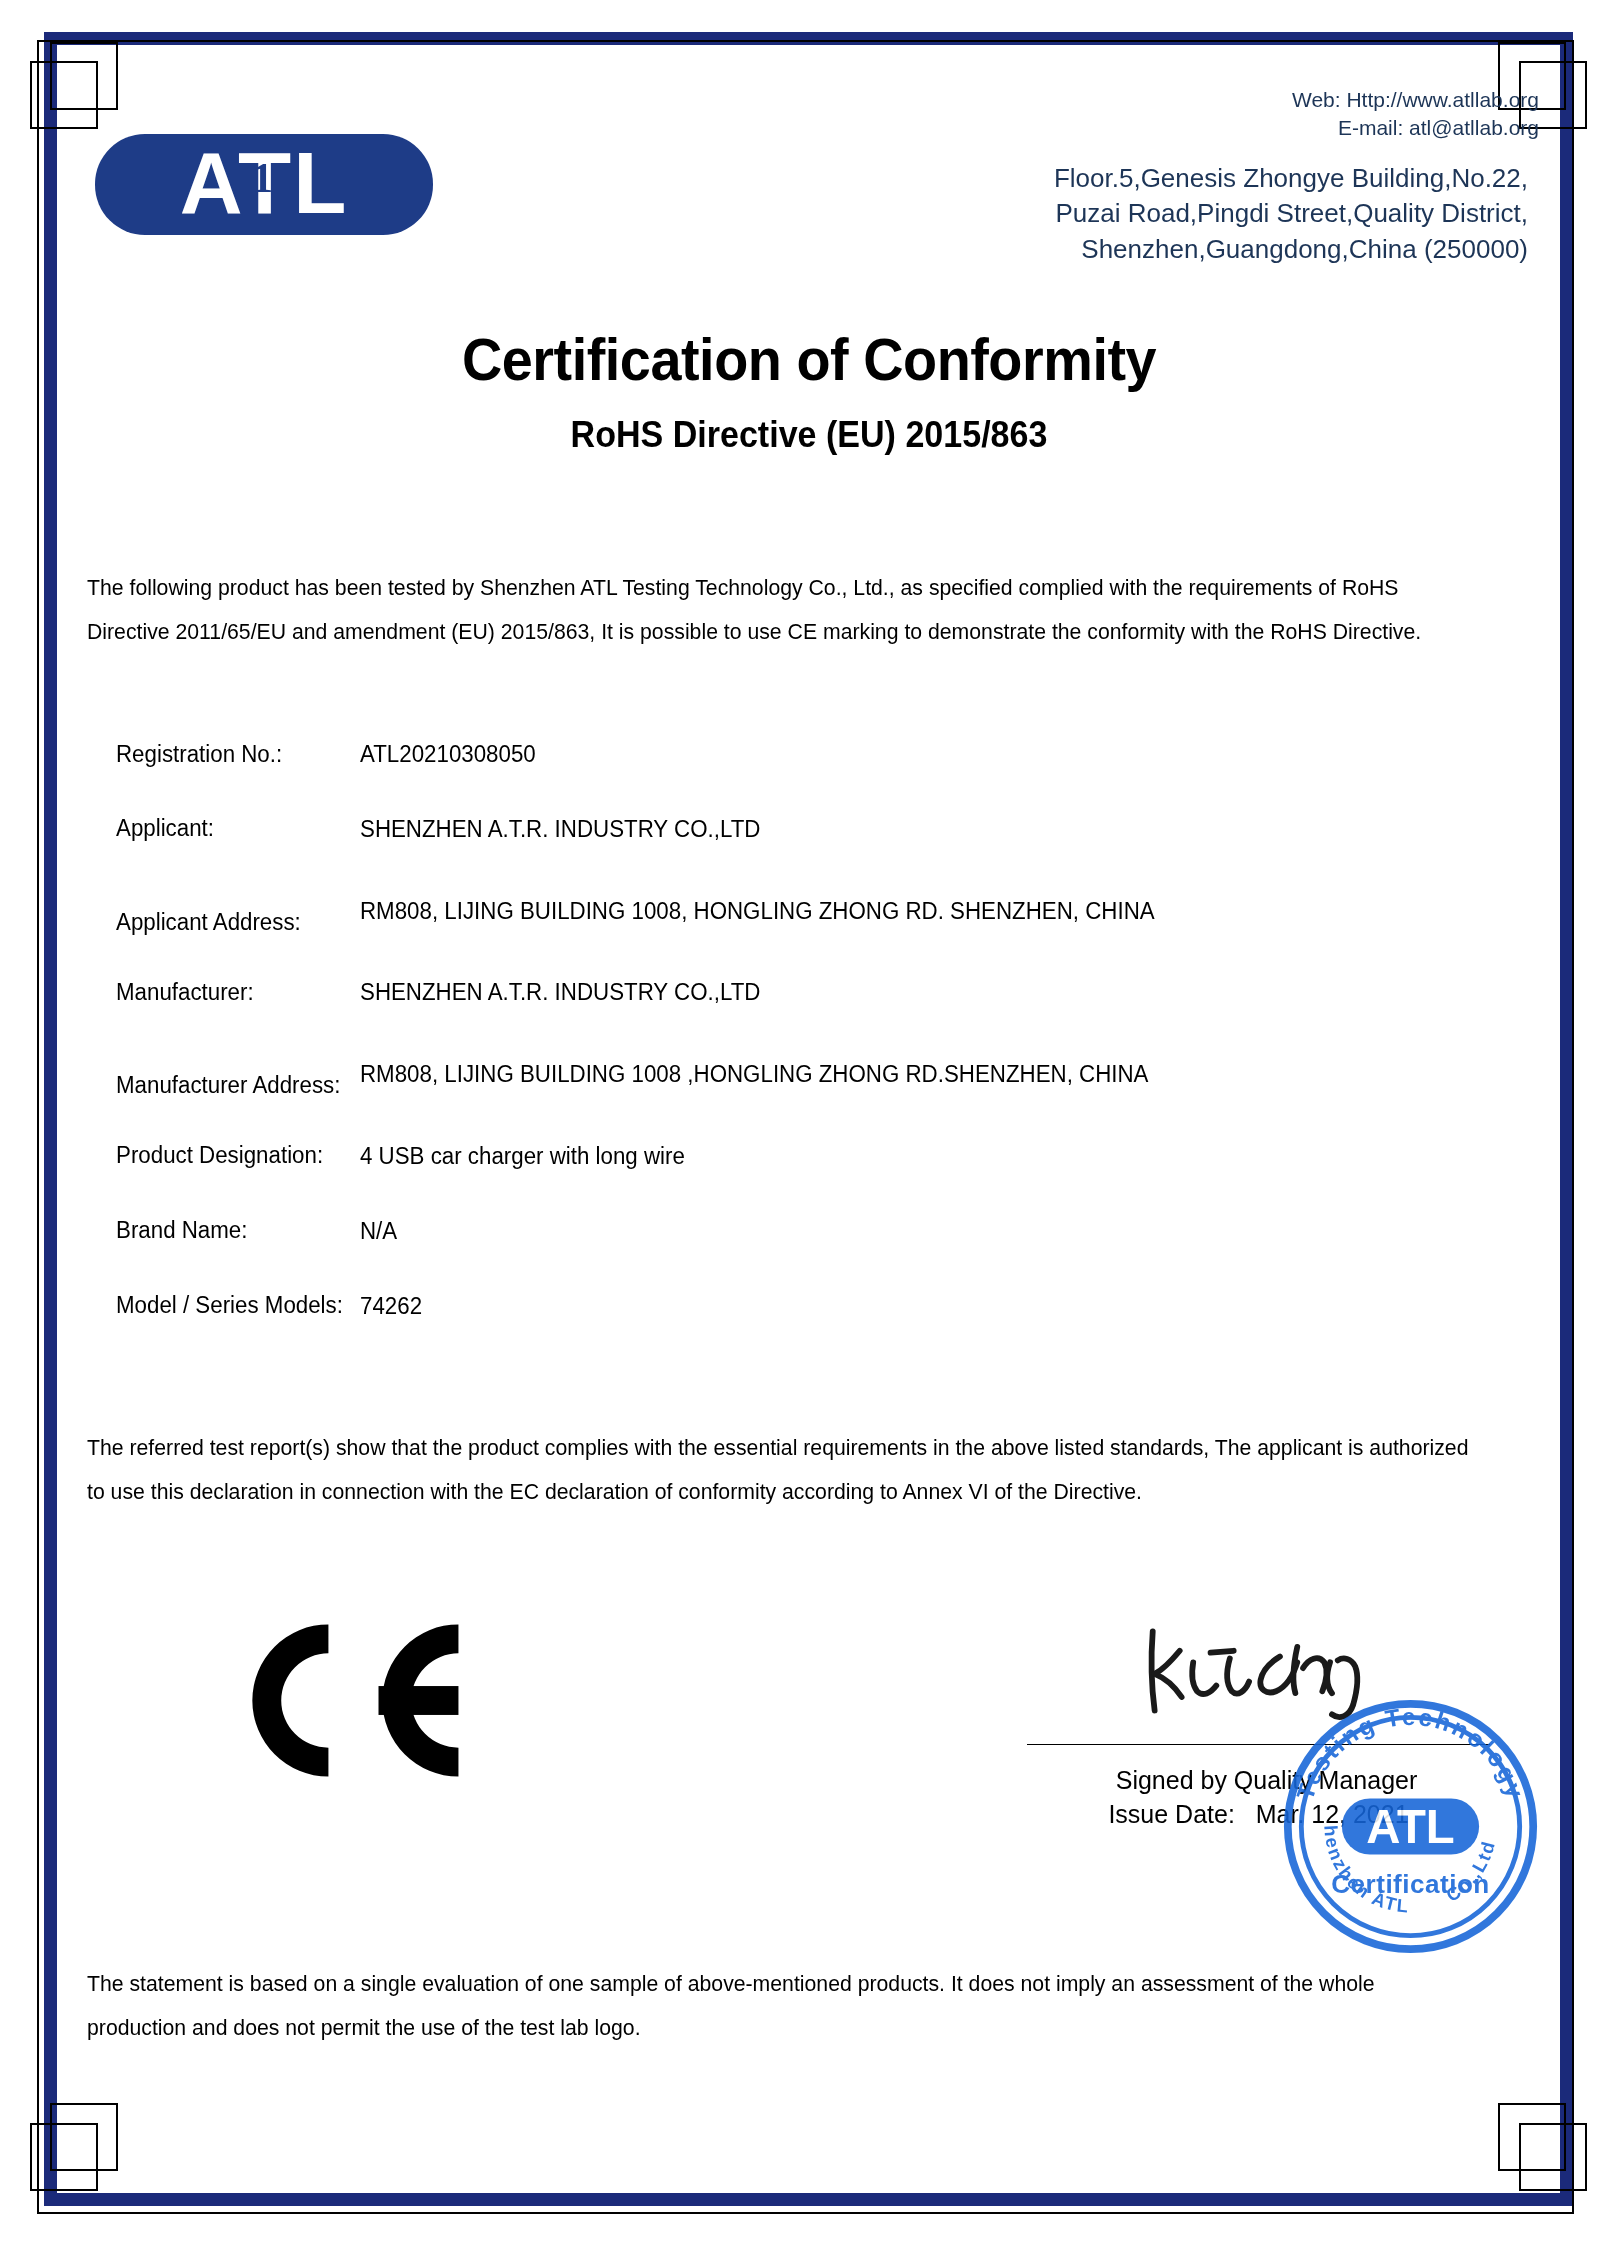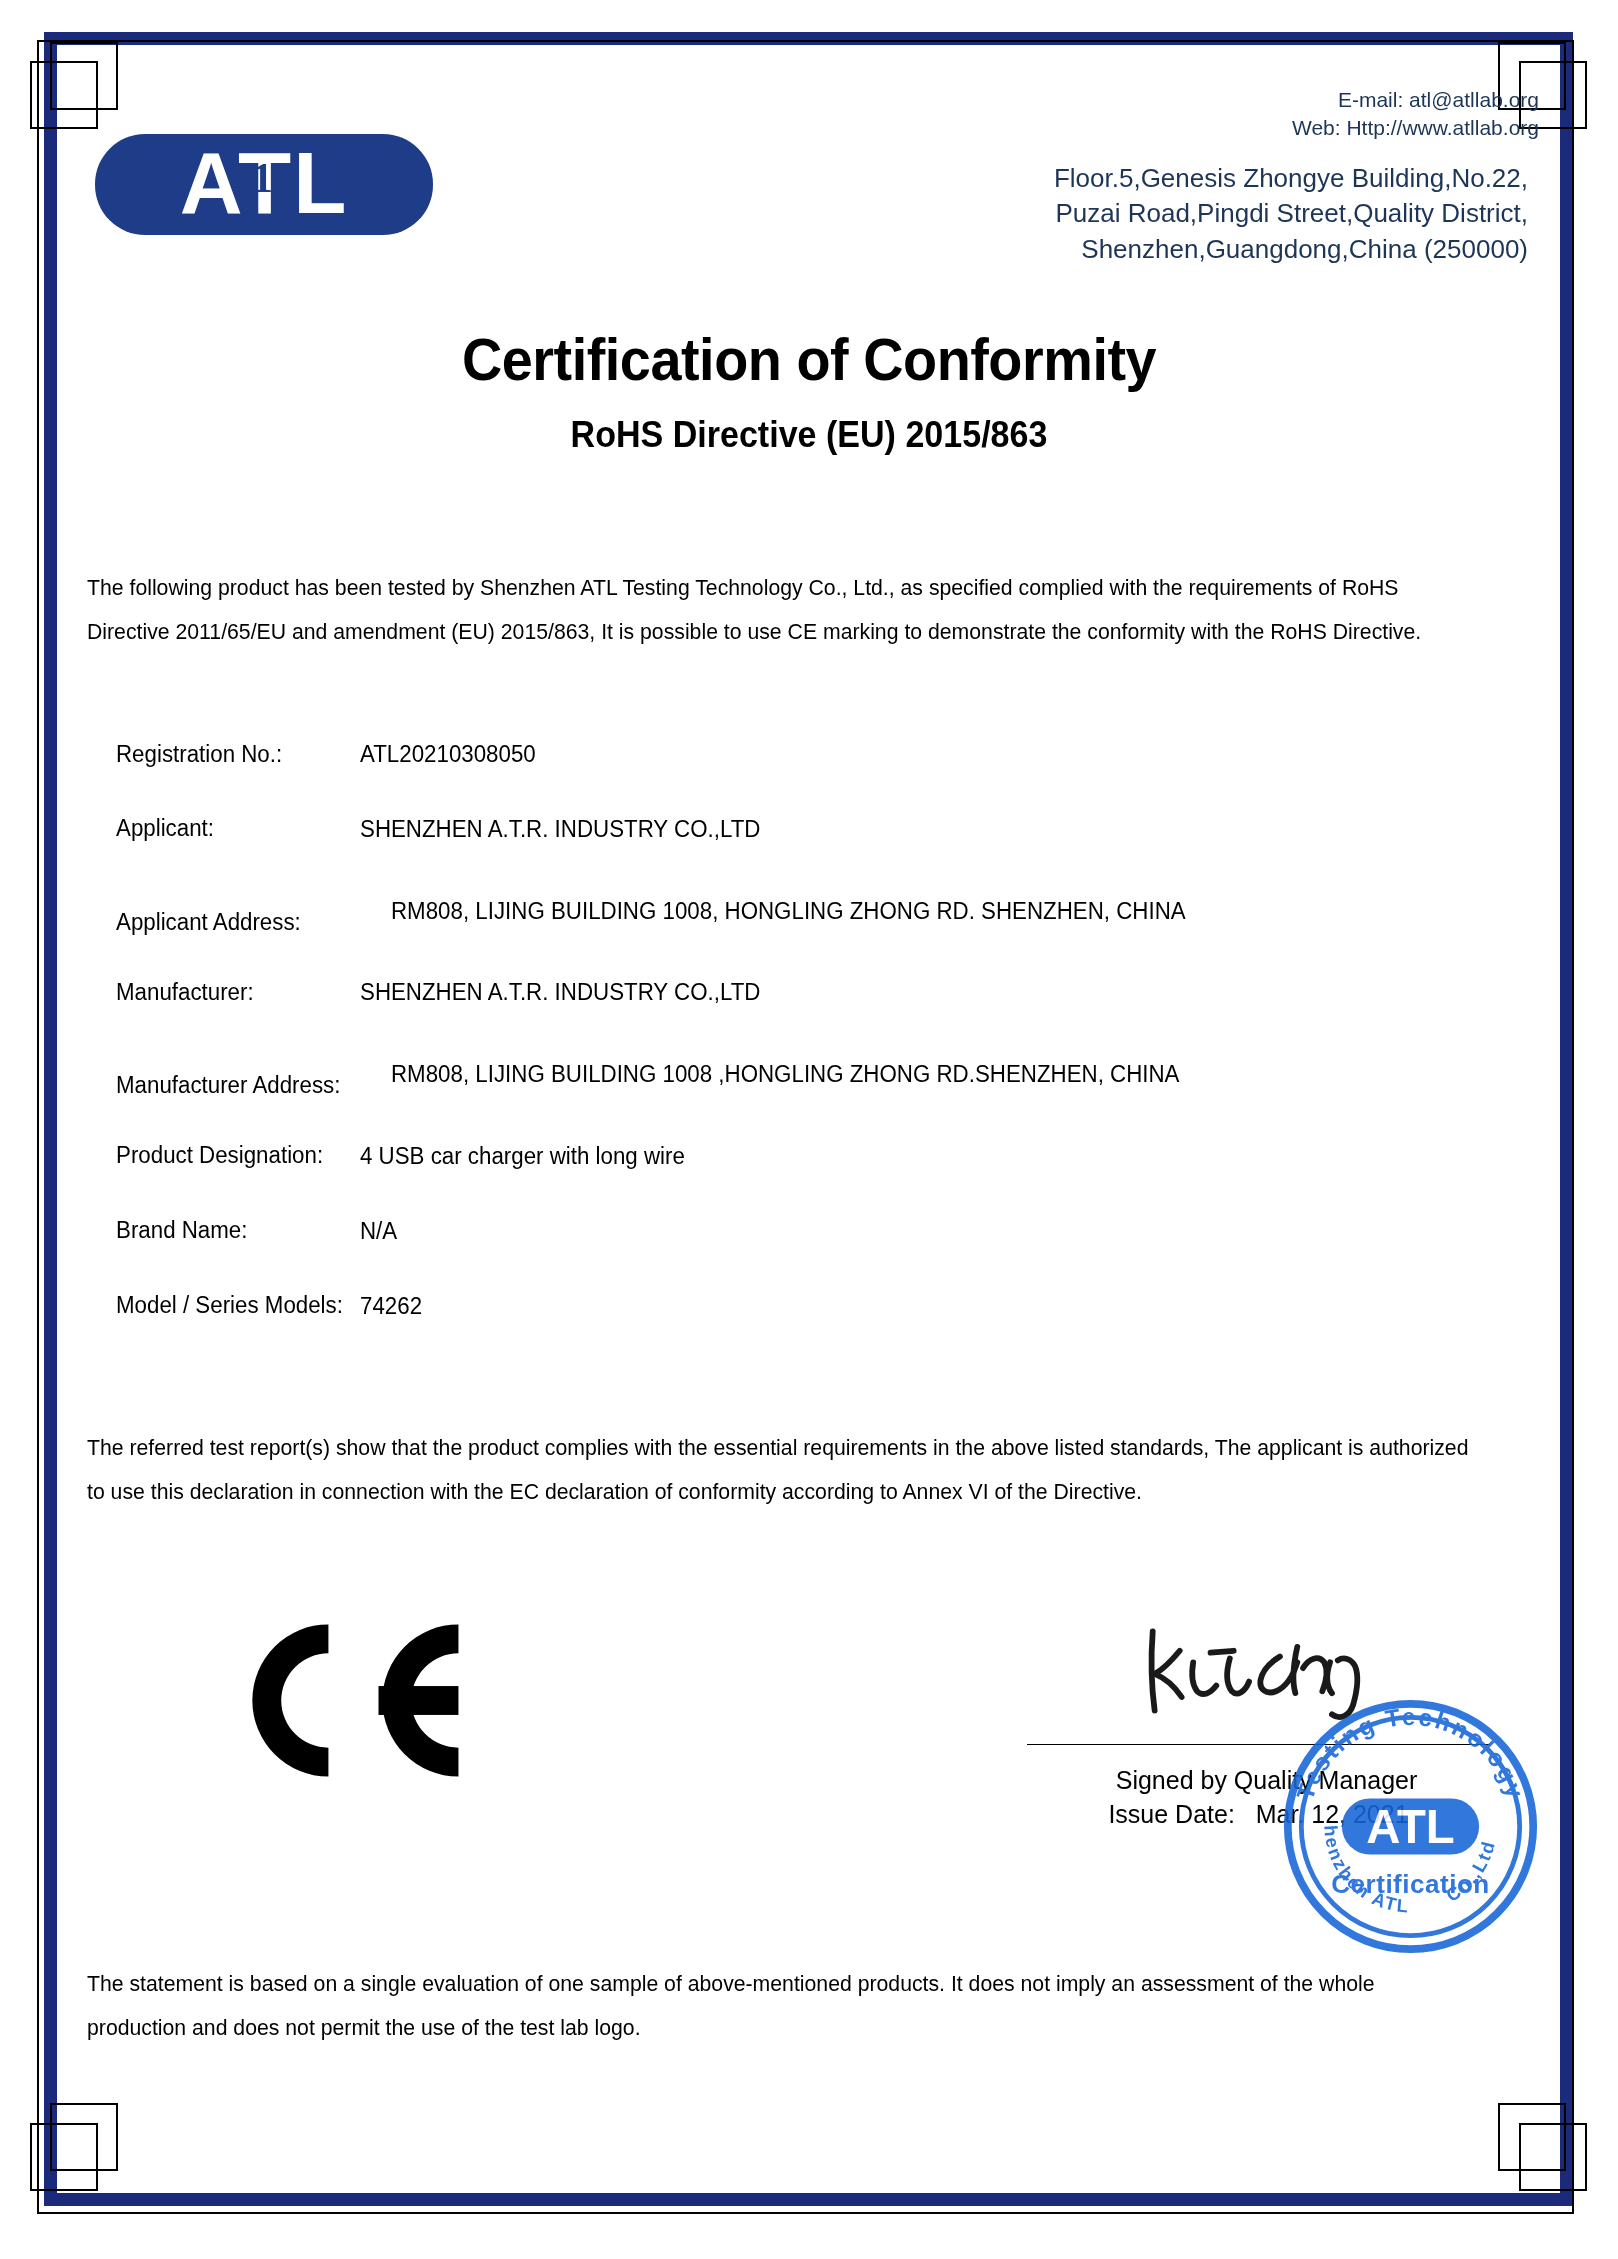--- a/index.html
+++ b/index.html
@@ -143,21 +143,21 @@
   #details{
     position:absolute;
     left:58px; top:687px;
     width:1352px;
   }
   .row{
     display:flex;
     align-items:center;
     margin-bottom:30px;
   }
-  .row.tall{ margin-bottom:30px;gap:31px; }
+  .row.tall{ margin-bottom:30px; }
   .lbl{
     width:244px;
     flex:0 0 244px;
     font-size:23px;
     line-height:1.55;
     transform:scaleX(0.97);
     transform-origin:left center;
   }
   .lbl.two-line{ padding-top:23px; }
   .val{
@@ -233,22 +233,22 @@
 
   <div id="header">
 
     <div id="logo">
       <div id="logo-plate"></div>
       <div id="logo-text">ATL</div>
       <div id="logo-sub">1</div>
     </div>
 
     <div id="contact">
+      <div>Web: Http://www.atllab.org</div>
       <div>E-mail: atl@atllab.org</div>
-      <div>Web: Http://www.atllab.org</div>
     </div>
 
     <div id="address">
       <div>Floor.5,Genesis Zhongye Building,No.22,</div>
       <div>Puzai Road,Pingdi Street,Quality District,</div>
       <div>Shenzhen,Guangdong,China (250000)</div>
     </div>
   </div>
 
   <div id="title">Certification of Conformity</div>

